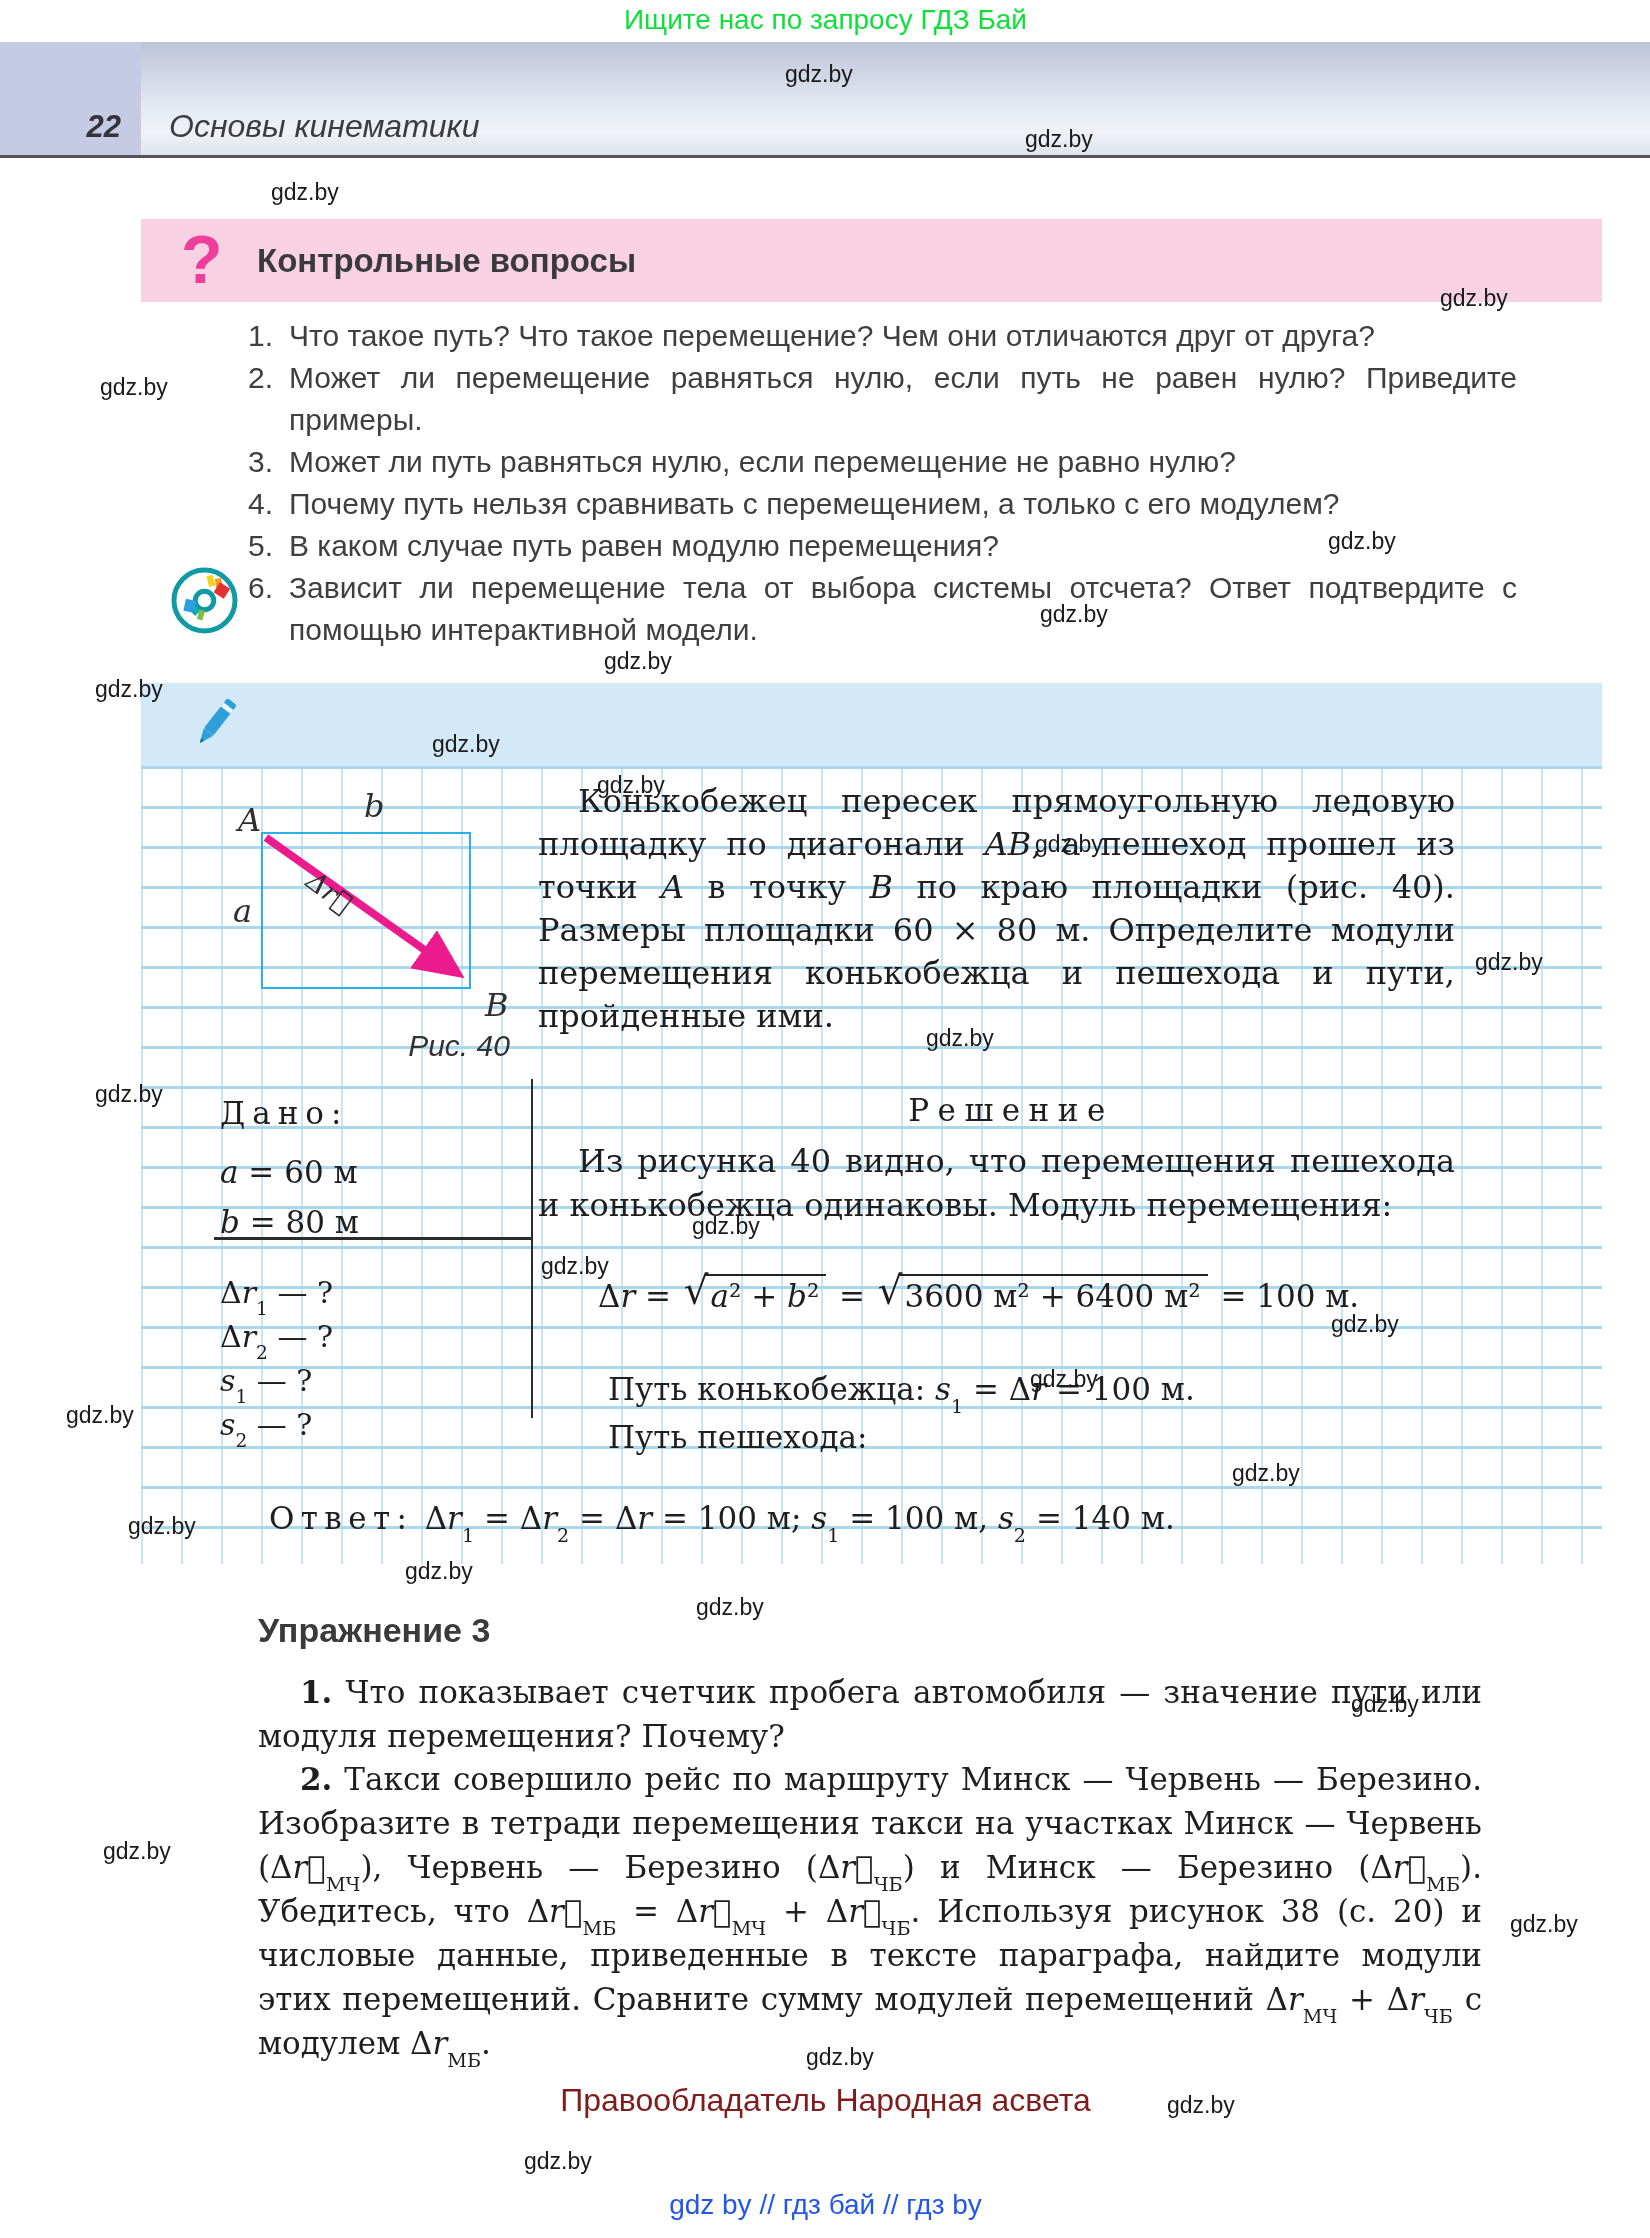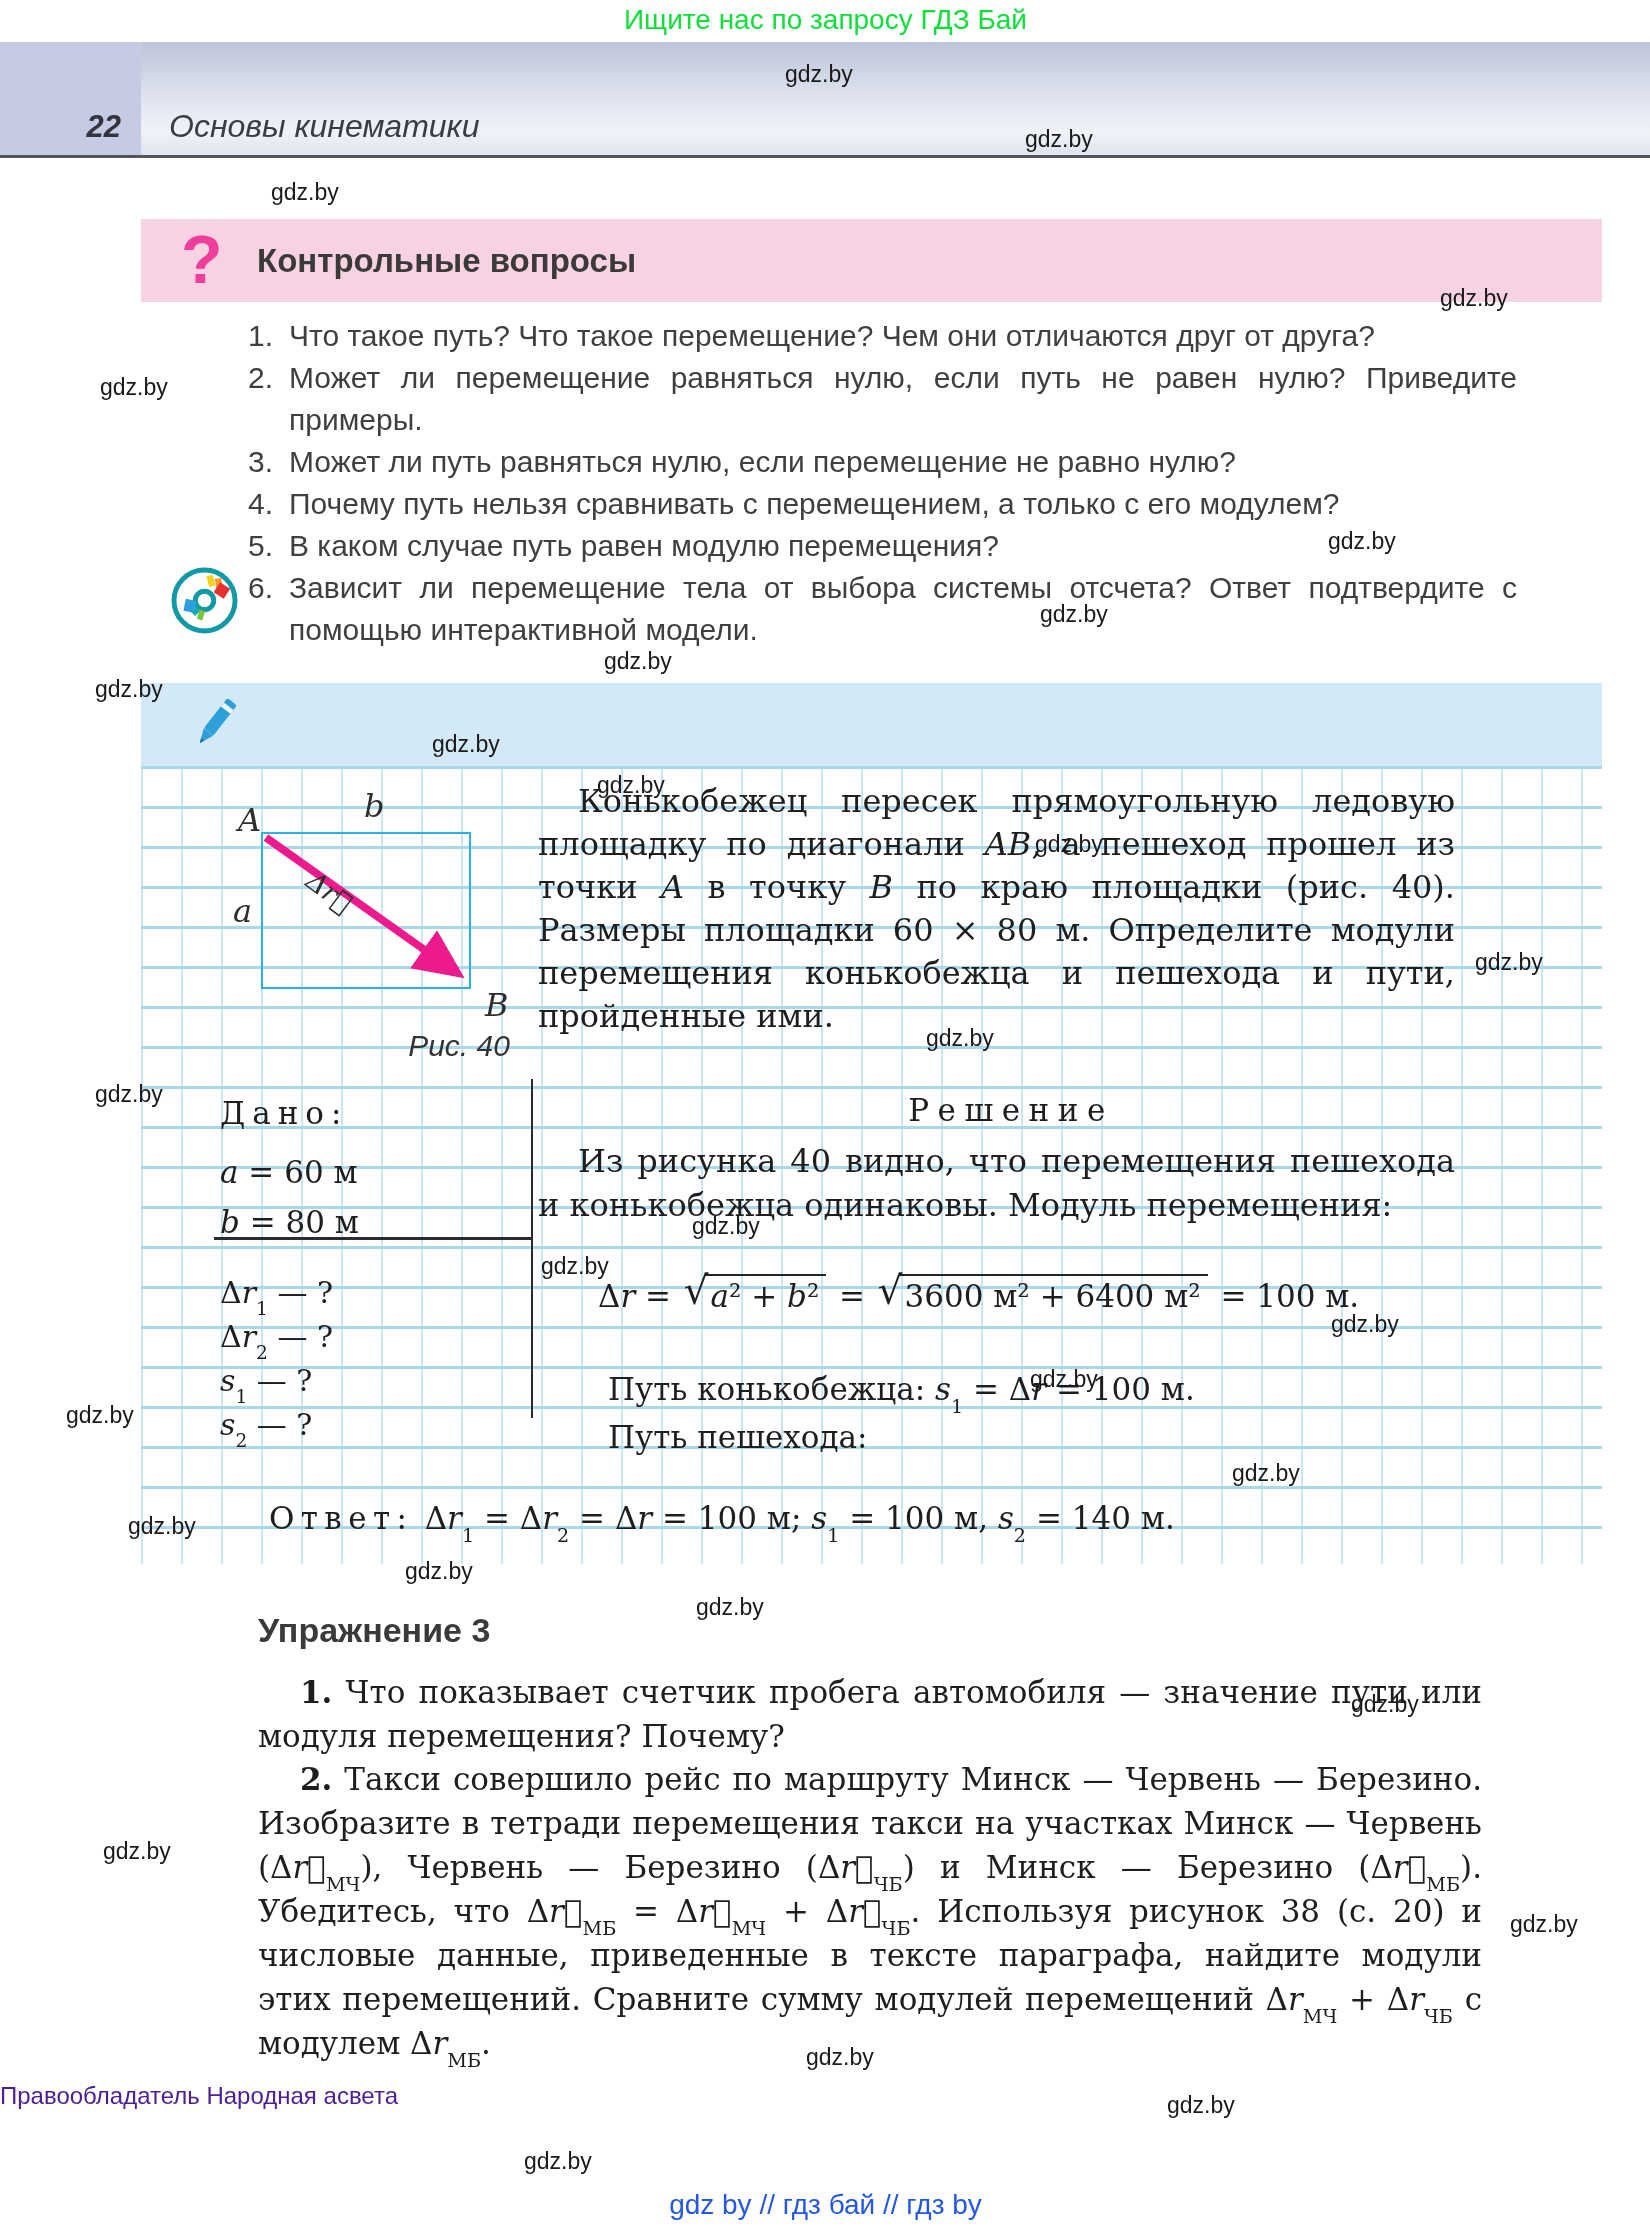--- a/index.html
+++ b/index.html
@@ -90,22 +90,22 @@
   .f2{left:404px;top:680px;}
   .answer{position:absolute;left:128px;top:734px;font-size:31px;white-space:nowrap;
           font-family:"DejaVu Serif",serif;color:#1e1e1e;}
   .ans-label{letter-spacing:6.4px;margin-right:11.3px;}
 
   .ex-title{position:absolute;left:258px;top:1611px;font-size:34px;font-weight:bold;color:#3a3a3a;}
   .ex-p{position:absolute;left:258px;width:1224px;font-family:"DejaVu Serif",serif;
         font-size:31px;line-height:44px;text-align:justify;text-indent:42px;color:#1e1e1e;}
   .ex1{top:1670px;} .ex2{top:1757px;}
 
-  .copyright{position:absolute;top:2082px;left:0;right:0;
-             font-size:24px;color:#4c1d95;}
+  .copyright{position:absolute;top:2082px;left:0;right:0;text-align:center;
+             font-size:32px;color:#7f1d1d;}
   .links{position:absolute;top:2189px;left:0;right:0;text-align:center;
          font-size:28px;color:#2457e5;cursor:pointer;}
 
   .wm{position:absolute;font-size:23px;color:#1a1a1a;font-family:"Liberation Sans",sans-serif;}
 </style>
 </head>
 <body>
 
 <div class="page" id="page">
 

